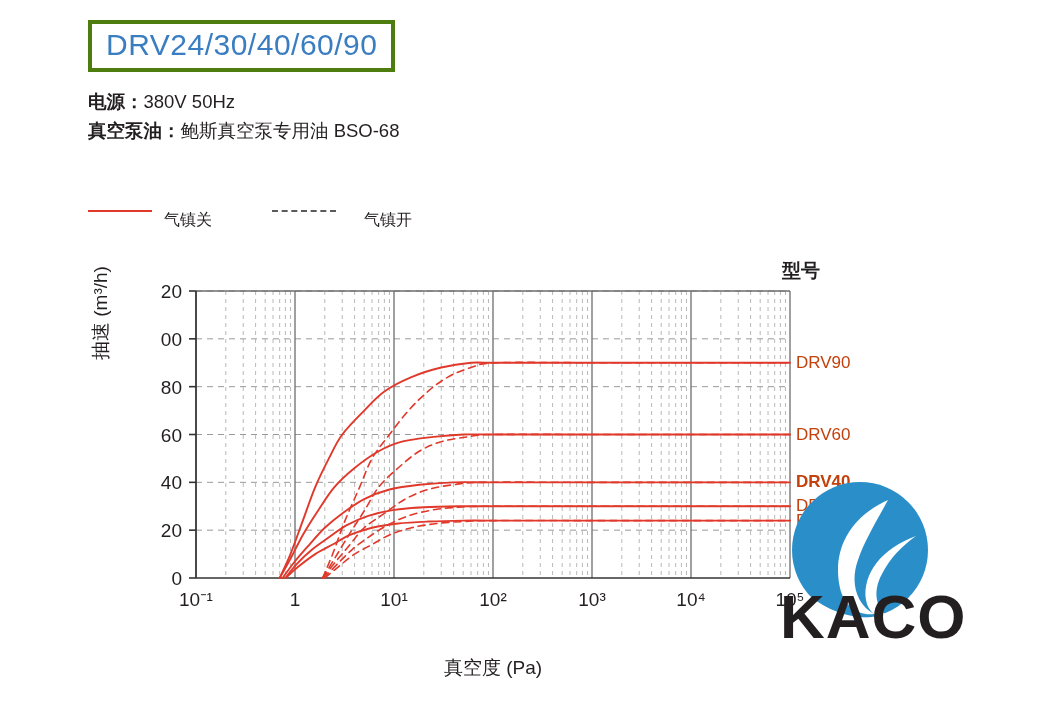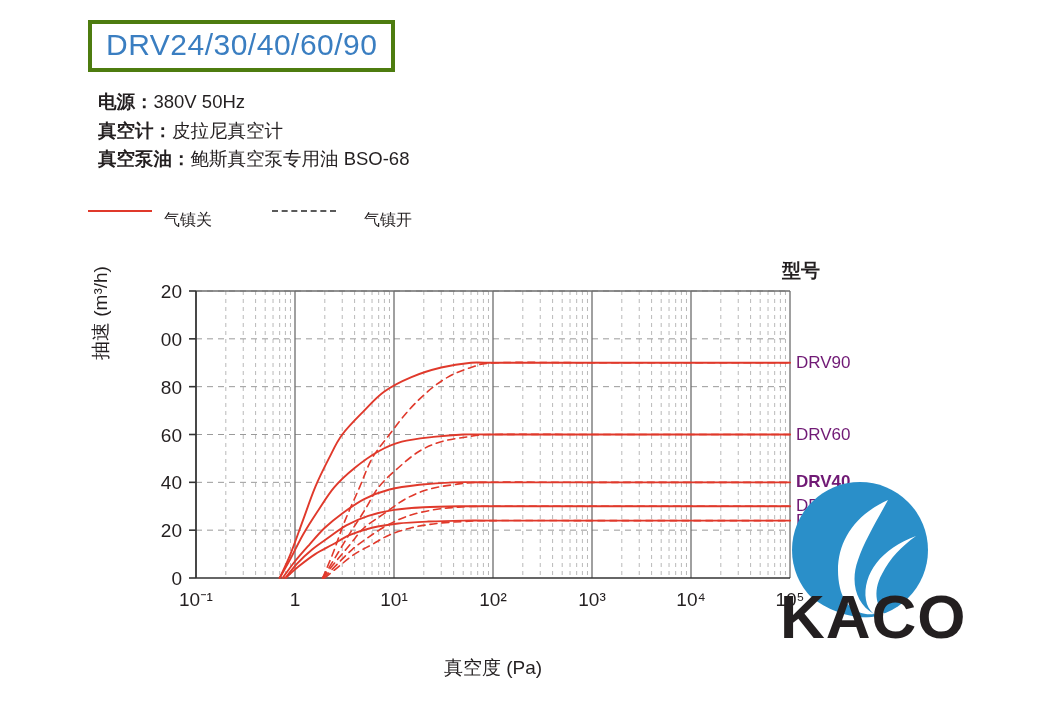--- a/index.html
+++ b/index.html
@@ -31,21 +31,21 @@
 
   
   #specs {
     position: absolute;
     left: 88px;
     top: 88px;
     font-size: 18.5px;
     line-height: 1.55;
     color: #231f20;
   }
-  #specs .spec-row { white-space: nowrap; margin-left: 10px; }
+  #specs .spec-row { white-space: nowrap; }
   #specs .spec-label { font-weight: bold; }
 
   
   #legend {
     position: absolute;
     left: 88px;
     top: 210px;
     display: flex;
     align-items: center;
     font-size: 16px;
@@ -103,21 +103,21 @@
     left: 444px;
     top: 655px;
     font-size: 19px;
     white-space: nowrap;
   }
 
   
   .series-label {
     position: absolute;
     font-size: 17px;
-    color: #701a75;
+    color: #c2410c;
     white-space: nowrap;
   }
 
   
   #watermark {
     position: absolute;
     left: 770px;
     top: 478px;
     width: 270px;
     height: 215px;
@@ -135,23 +135,20 @@
   }
 </style>
 </head>
 <body>
 
 <div id="title-box">DRV24/30/40/60/90</div>
 
 <div id="specs">
   <div class="spec-row">
     <span class="spec-label">电源：</span><span class="spec-value">380V 50Hz</span>
-  </div>
-  <div class="spec-row">
-    <span class="spec-label">真空计：</span><span class="spec-value">皮拉尼真空计</span>
   </div>
   <div class="spec-row">
     <span class="spec-label">真空泵油：</span><span class="spec-value">鲍斯真空泵专用油 BSO-68</span>
   </div>
 </div>
 
 <div id="legend">
   <div class="legend-item">
     <span class="swatch-solid"></span>
     <span>气镇关</span>

